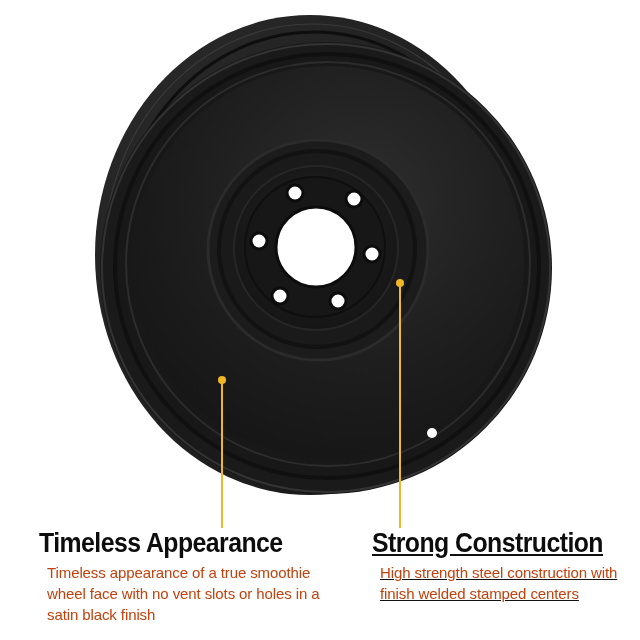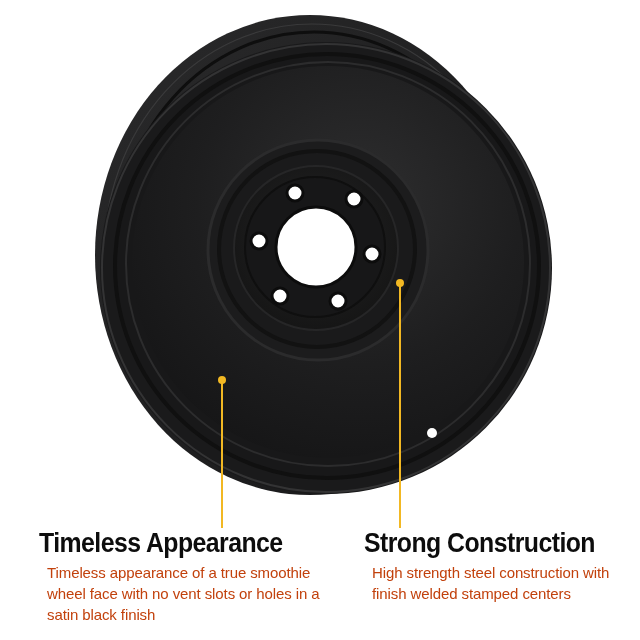--- a/index.html
+++ b/index.html
@@ -2,21 +2,21 @@
 <html><head>
 <meta charset="utf-8">
 <style>
   html,body{margin:0;padding:0;background:#ffffff;}
   body{width:640px;height:640px;position:relative;overflow:hidden;font-family:"Liberation Sans",sans-serif;}
   #wheel{position:absolute;left:0;top:0;width:640px;height:640px;}
   .callout{position:absolute;color:#111;}
   .callout h2{margin:0;font-family:"Liberation Sans",sans-serif;font-weight:bold;font-size:27px;letter-spacing:-0.6px;line-height:30px;color:#0d0d0d;transform:scaleX(0.92);transform-origin:left top;white-space:nowrap;}
   .callout p{margin:4px 0 0 8px;font-family:"Liberation Sans",sans-serif;font-size:15px;line-height:21px;color:#c2410c;letter-spacing:-0.1px;}
   #callout-left{left:39px;top:528px;width:300px;}
-  #callout-right{left:364px;top:528px;width:260px;}
+  #callout-right{left:372px;top:528px;width:260px;text-decoration:underline;}
 </style>
 </head>
 <body>
 
 <svg id="wheel" viewBox="0 0 640 640" xmlns="http://www.w3.org/2000/svg">
   <defs>
     <radialGradient id="faceGrad" cx="0.58" cy="0.35" r="0.75">
       <stop offset="0" stop-color="#2e2e2f"></stop>
       <stop offset="0.55" stop-color="#1e1e1f"></stop>
       <stop offset="1" stop-color="#141415"></stop>

